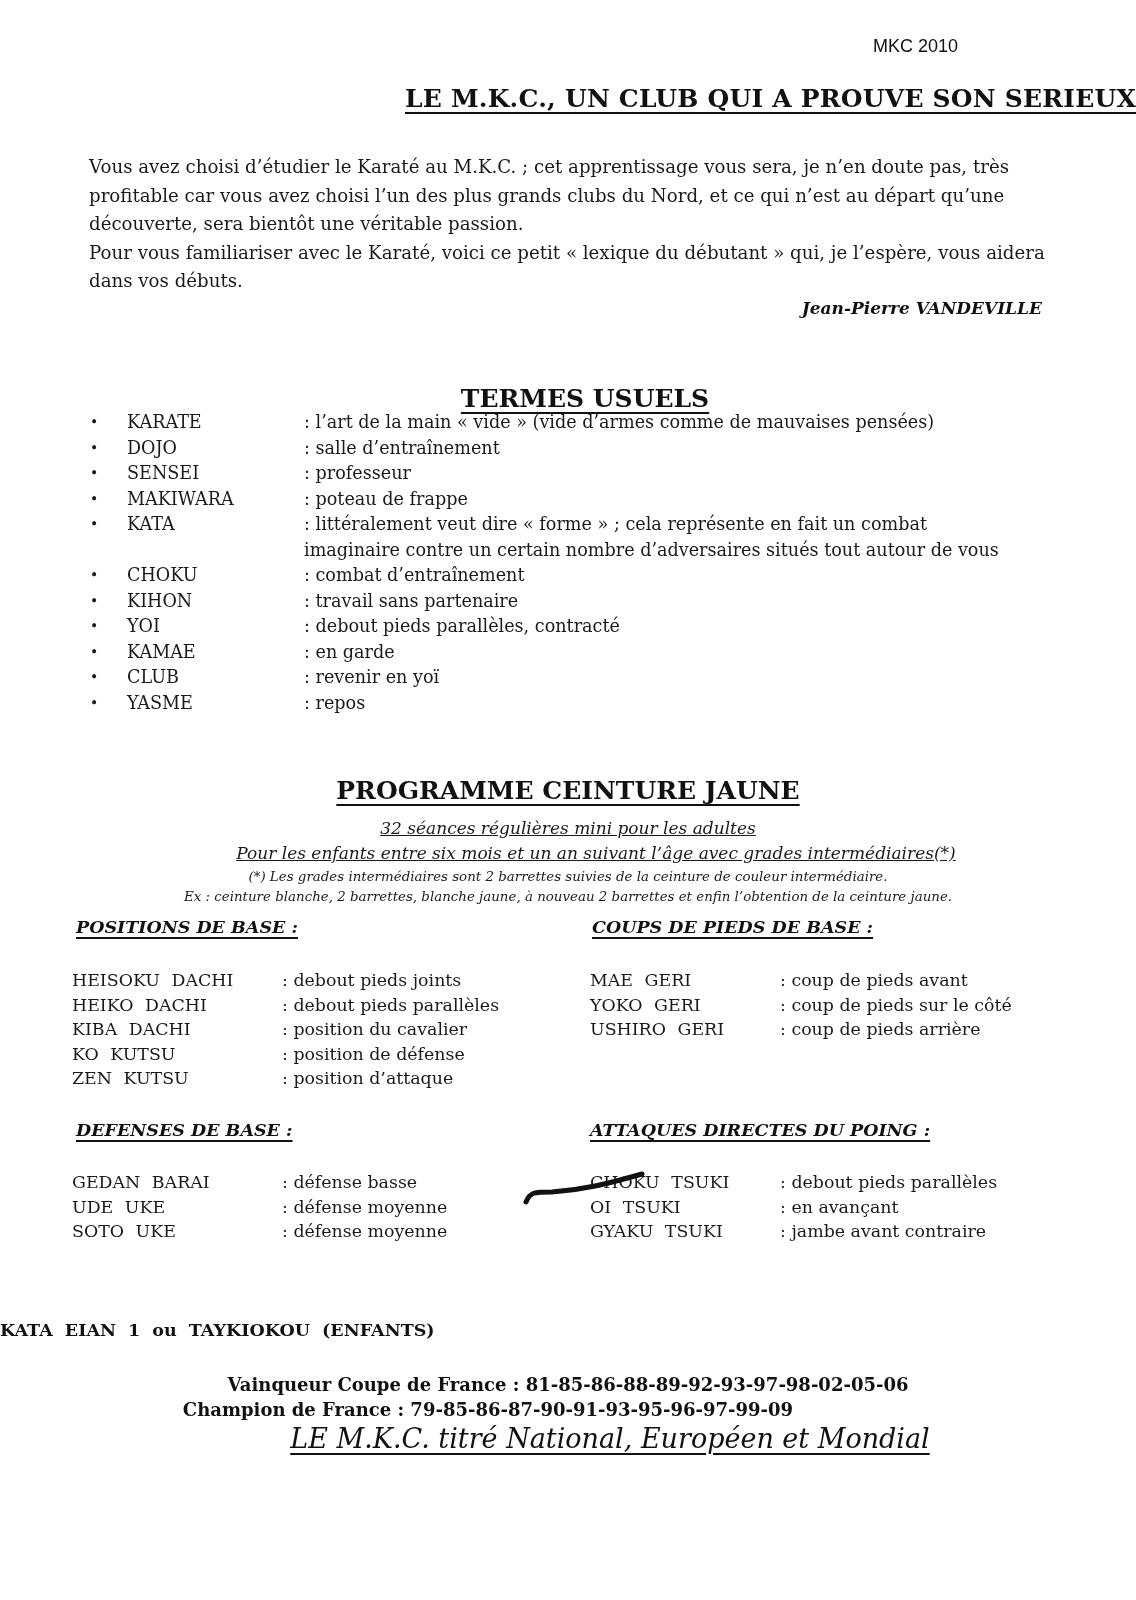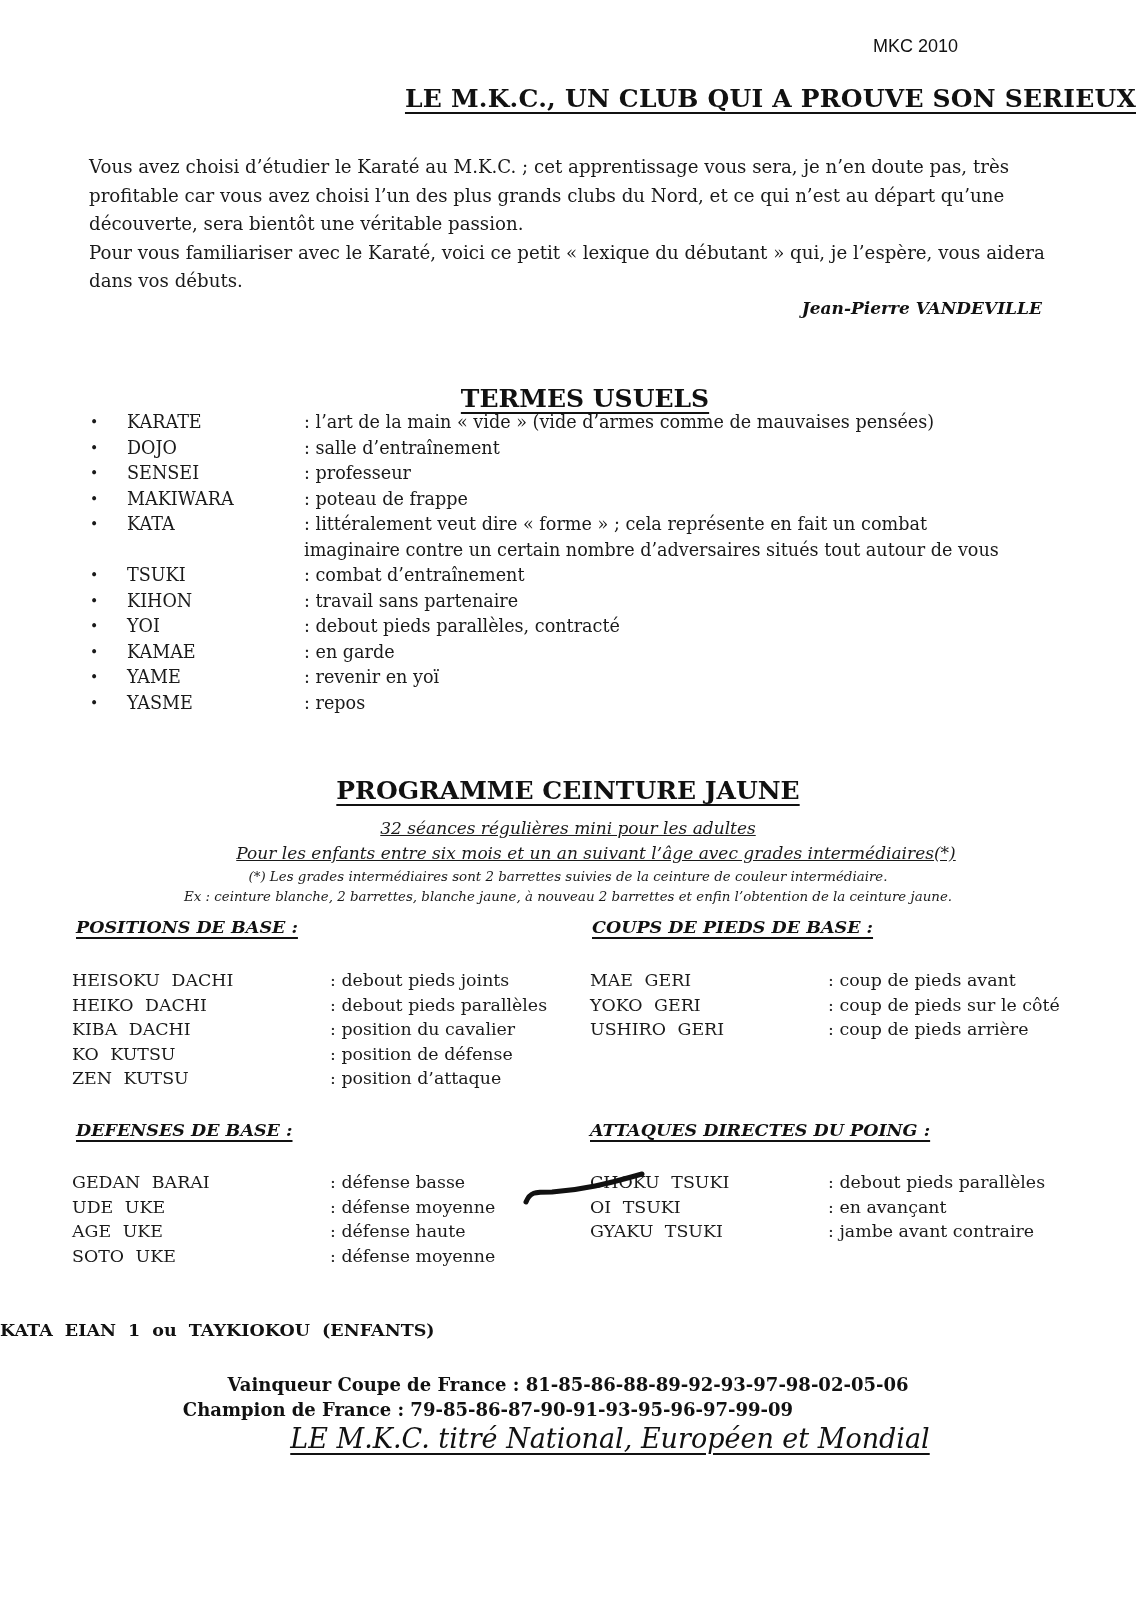--- a/index.html
+++ b/index.html
@@ -43,21 +43,21 @@
   .sub1 { top: 818px; font-size: 17px; text-decoration: underline; }
   .sub2 { top: 843px; font-size: 17px; text-decoration: underline; padding-left: 28px; }
   .note1 { top: 869px; font-size: 13.4px; }
   .note2 { top: 889px; font-size: 13.4px; }
 
   .col-heading {
     font-family: "DejaVu Serif", serif; font-weight: bold; font-style: italic; font-size: 17.5px;
     text-decoration: underline; text-decoration-thickness: 2px; text-underline-offset: 4px;
   }
   .pair-list { font-family: "DejaVu Serif", serif; font-size: 17.4px; color: #1a1a1a; }
-  .pair-list .row { display: flex; line-height: 24.6px; white-space: nowrap; gap: 48px; }
+  .pair-list .row { display: flex; line-height: 24.6px; white-space: nowrap; }
   .pair-list .k { word-spacing: 6px; }
   .left-col .k { width: 210px; }
   .right-col .k { width: 190px; }
 
   .kata { top: 1320px; left: 0; width: 1099px; text-align: left; font-family: "DejaVu Serif", serif; font-weight: bold; font-size: 17.5px; word-spacing: 6px; }
   .titles1 { top: 1374px; left: 0; width: 1136px; text-align: center; font-family: "DejaVu Serif", serif; font-weight: bold; font-size: 18px; }
   .titles2 { top: 1399px; left: 0; width: 976px; text-align: center; font-family: "DejaVu Serif", serif; font-weight: bold; font-size: 18px; }
   .titles3 { top: 1423px; left: 0; width: 1136px; text-align: center; font-family: "DejaVu Serif", serif; font-style: italic; font-size: 27px;
     text-decoration: underline; text-decoration-thickness: 2px; text-underline-offset: 5px; padding-left: 42px; }
 
@@ -103,41 +103,41 @@
       <span class="term">MAKIWARA</span>
       <span class="def">: poteau de frappe</span>
     </li>
     <li>
       <span class="bullet">•</span>
       <span class="term">KATA</span>
       <span class="def">: littéralement veut dire « forme » ; cela représente en fait un combat imaginaire contre un certain nombre d’adversaires situés tout autour de vous</span>
     </li>
     <li>
       <span class="bullet">•</span>
-      <span class="term">TSUKI</span>
+      <span class="term">CHOKU</span>
       <span class="def">: combat d’entraînement</span>
     </li>
     <li>
       <span class="bullet">•</span>
       <span class="term">KIHON</span>
       <span class="def">: travail sans partenaire</span>
     </li>
     <li>
       <span class="bullet">•</span>
       <span class="term">YOI</span>
       <span class="def">: debout pieds parallèles, contracté</span>
     </li>
     <li>
       <span class="bullet">•</span>
       <span class="term">KAMAE</span>
       <span class="def">: en garde</span>
     </li>
     <li>
       <span class="bullet">•</span>
-      <span class="term">YAME</span>
+      <span class="term">CLUB</span>
       <span class="def">: revenir en yoï</span>
     </li>
     <li>
       <span class="bullet">•</span>
       <span class="term">YASME</span>
       <span class="def">: repos</span>
     </li>
   </ul>
 
 <div class="abs section-title program-title">
@@ -192,24 +192,20 @@
 <div class="abs pair-list left-col" id="defenses-list" style="top:1170px; left:72px;">
     <div class="row">
       <span class="k">GEDAN BARAI</span>
       <span class="v">: défense basse</span>
     </div>
     <div class="row">
       <span class="k">UDE UKE</span>
       <span class="v">: défense moyenne</span>
     </div>
     <div class="row">
-      <span class="k">AGE UKE</span>
-      <span class="v">: défense haute</span>
-    </div>
-    <div class="row">
       <span class="k">SOTO UKE</span>
       <span class="v">: défense moyenne</span>
     </div>
   </div>
 
 <div class="abs col-heading" style="top:1120px; left:590px;">ATTAQUES DIRECTES DU POING :</div>
 <div class="abs pair-list right-col" id="punches-list" style="top:1170px; left:590px;">
     <div class="row">
       <span class="k">CHOKU TSUKI</span>
       <span class="v">: debout pieds parallèles</span>

